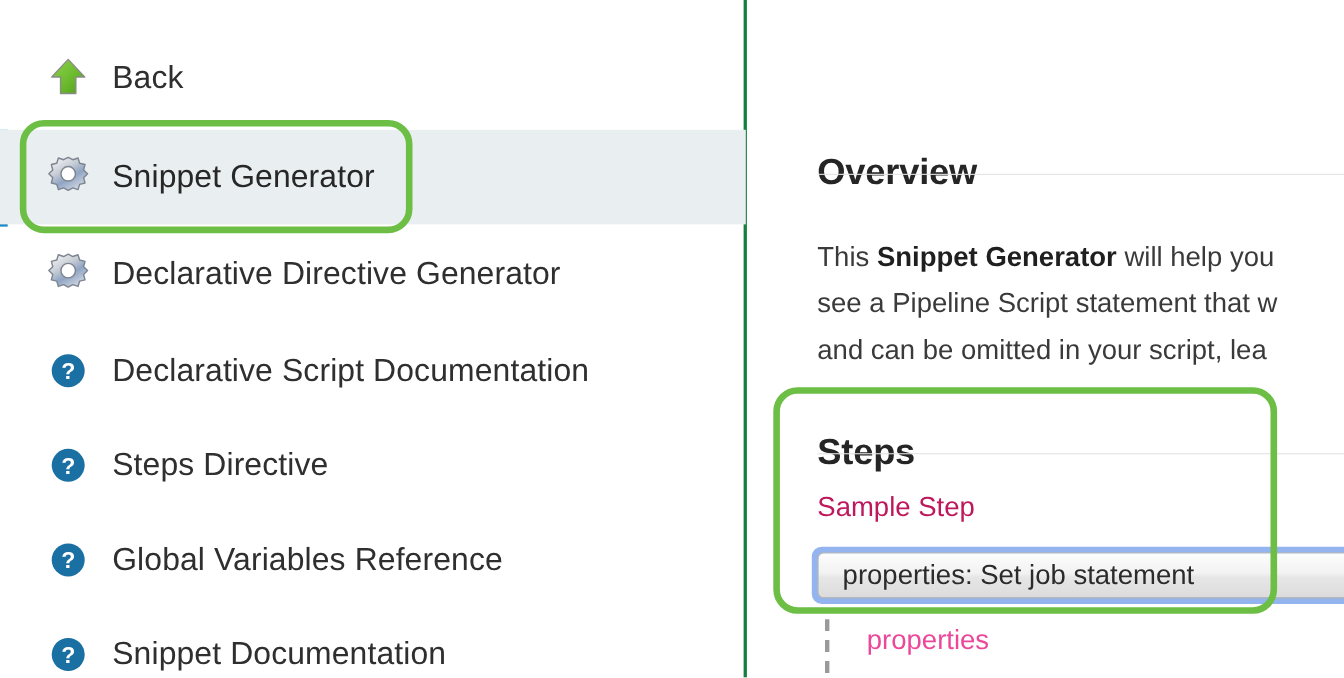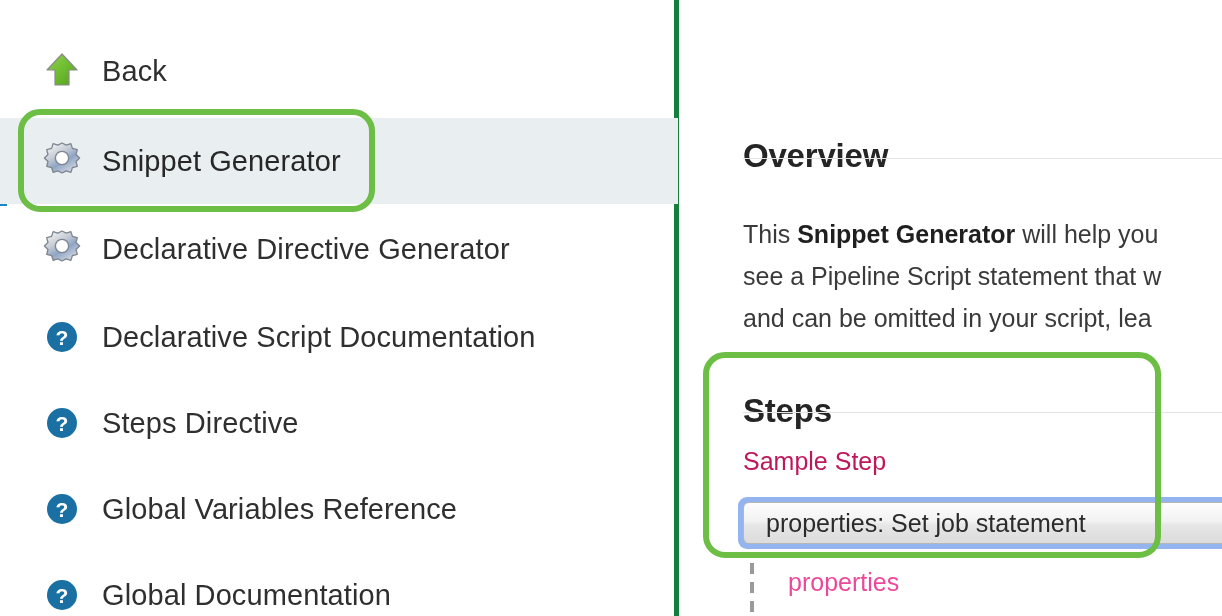--- a/index.html
+++ b/index.html
@@ -24,21 +24,21 @@
   }
 
   
   #sidebar {
     position: absolute;
     left: 0;
     top: 0;
     width: 679px;
     height: 616px;
     background: #ffffff;
-    border-right: 5px solid #15803d;
+    border-right: 3px solid #15803d;
     box-sizing: border-box;
   }
 
   .nav-item {
     position: absolute;
     left: 0;
     width: 678px;
     height: 86px;
     display: flex;
     align-items: center;
@@ -295,21 +295,21 @@
       <span class="nav-label">Global Variables Reference</span>
     </div>
 
     <div class="nav-item" style="top:552px;">
       <span class="nav-icon">
         <svg width="34" height="34" viewBox="0 0 34 34" aria-hidden="true">
           <circle cx="17" cy="17" r="15" fill="#1a6fa3"></circle>
           <text x="17" y="24.6" text-anchor="middle" font-family="Liberation Sans, sans-serif" font-size="21" font-weight="bold" fill="#ffffff">?</text>
         </svg>
       </span>
-      <span class="nav-label">Global Documentation</span>
+      <span class="nav-label">Snippet Documentation</span>
     </div>
 
   </nav>
 
   <main id="content">
 
     <h2 class="section-title" id="overview-title">Overview</h2>
     <div class="section-rule" id="overview-rule"></div>
 
     <p id="overview-body"><span>This </span><b>Snippet Generator</b><span> will help you

